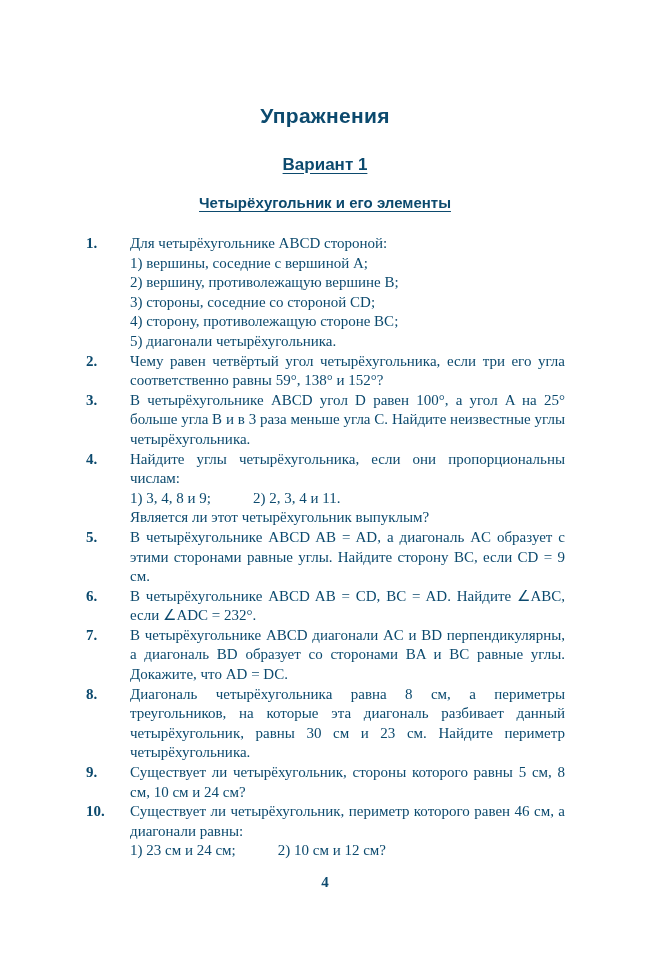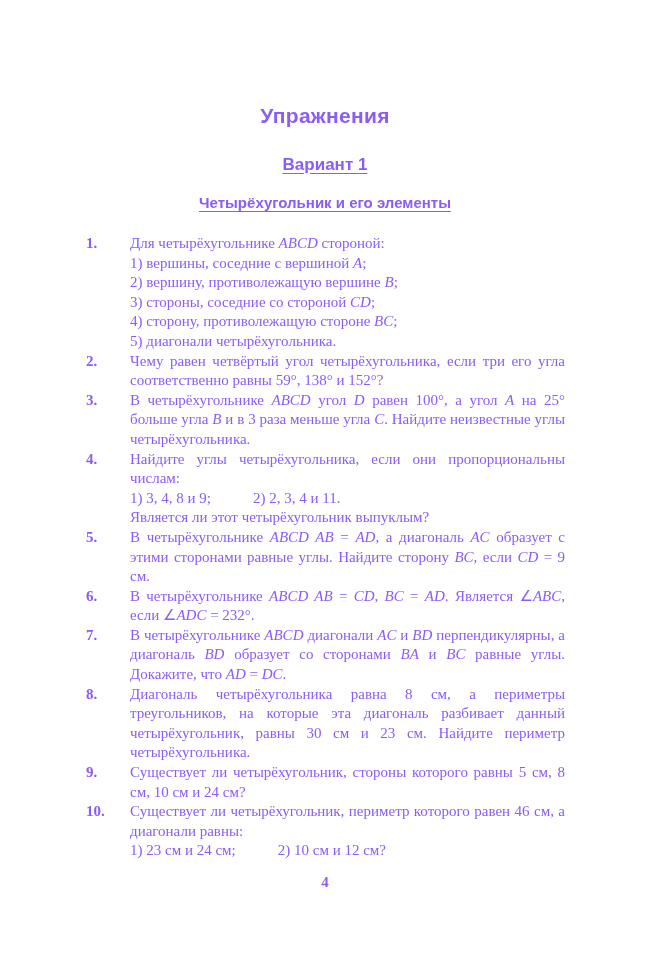--- a/index.html
+++ b/index.html
@@ -6,21 +6,21 @@
     margin: 0;
     padding: 0;
     background: #ffffff;
   }
   .page {
     position: relative;
     width: 650px;
     height: 925px;
     box-sizing: border-box;
     background: #ffffff;
-    color: #8b5cf6;
+    color: #0c4a6e;
     padding: 104px 85px 0 85px;
     font-family: "Liberation Serif", serif;
     overflow: hidden;
   }
   .title {
     font-family: "Liberation Sans", sans-serif;
     font-size: 21px;
     font-weight: bold;
     text-align: center;
     margin: 0 0 27px 0;
@@ -64,21 +64,20 @@
     min-width: 0;
   }
   .para {
     text-align: justify;
     text-justify: inter-word;
   }
   .line {
     text-align: left;
   }
   .var {
-    font-style: italic;
   }
   .gap {
     margin-left: 42px;
   }
   .pagenum {
     text-align: center;
     font-weight: bold;
     font-size: 15px;
     margin-top: 13px;
     font-family: "Liberation Serif", serif;
@@ -126,21 +125,21 @@
       </div>
       <div class="problem">
         <div class="pnum">5.</div>
         <div class="pbody">
           <div class="para"><span>В четырёхугольнике </span><span class="var">ABCD AB</span><span> = </span><span class="var">AD</span><span>, а диагональ </span><span class="var">AC</span><span> образует с этими сторонами равные углы. Найдите сторону </span><span class="var">BC</span><span>, если </span><span class="var">CD</span><span> = 9 см.</span></div>
         </div>
       </div>
       <div class="problem">
         <div class="pnum">6.</div>
         <div class="pbody">
-          <div class="para"><span>В четырёхугольнике </span><span class="var">ABCD AB</span><span> = </span><span class="var">CD</span><span>, </span><span class="var">BC</span><span> = </span><span class="var">AD</span><span>. Является ∠</span><span class="var">ABC</span><span>, если ∠</span><span class="var">ADC</span><span> = 232°.</span></div>
+          <div class="para"><span>В четырёхугольнике </span><span class="var">ABCD AB</span><span> = </span><span class="var">CD</span><span>, </span><span class="var">BC</span><span> = </span><span class="var">AD</span><span>. Найдите ∠</span><span class="var">ABC</span><span>, если ∠</span><span class="var">ADC</span><span> = 232°.</span></div>
         </div>
       </div>
       <div class="problem">
         <div class="pnum">7.</div>
         <div class="pbody">
           <div class="para"><span>В четырёхугольнике </span><span class="var">ABCD</span><span> диагонали </span><span class="var">AC</span><span> и </span><span class="var">BD</span><span> перпендикулярны, а диагональ </span><span class="var">BD</span><span> образует со сторонами </span><span class="var">BA</span><span> и </span><span class="var">BC</span><span> равные углы. Докажите, что </span><span class="var">AD</span><span> = </span><span class="var">DC</span><span>.</span></div>
         </div>
       </div>
       <div class="problem">
         <div class="pnum">8.</div>

